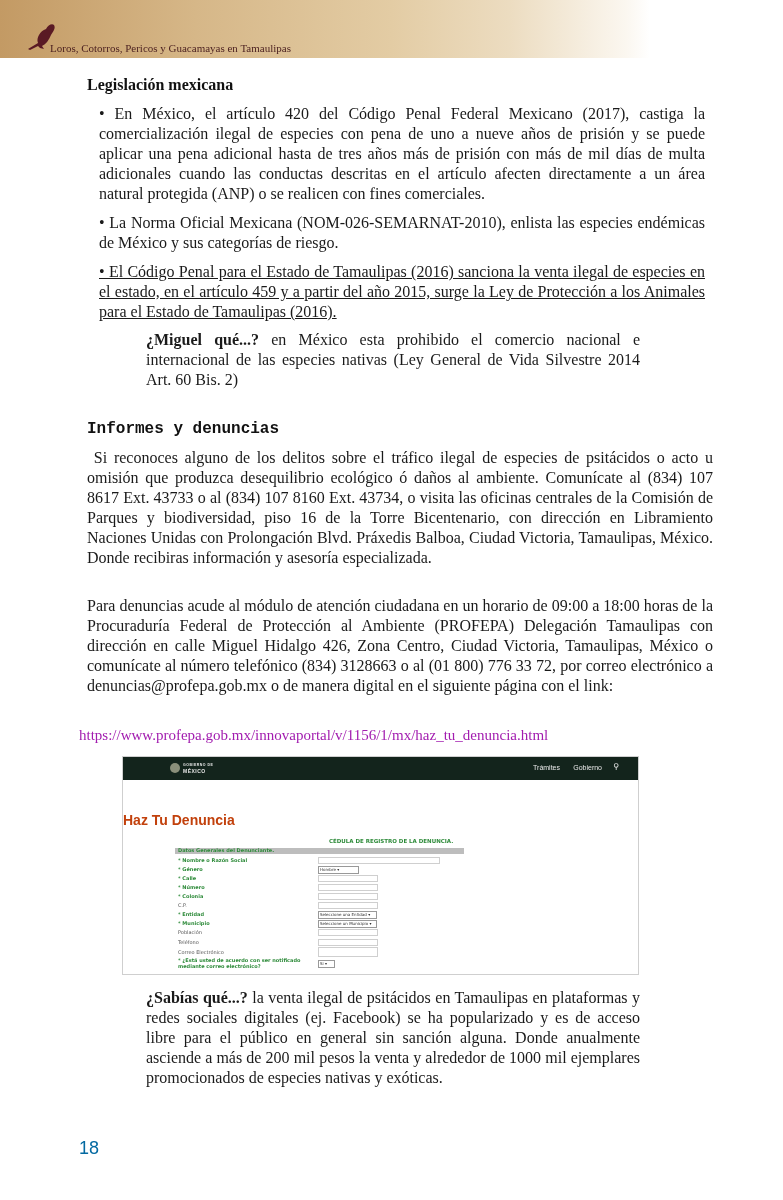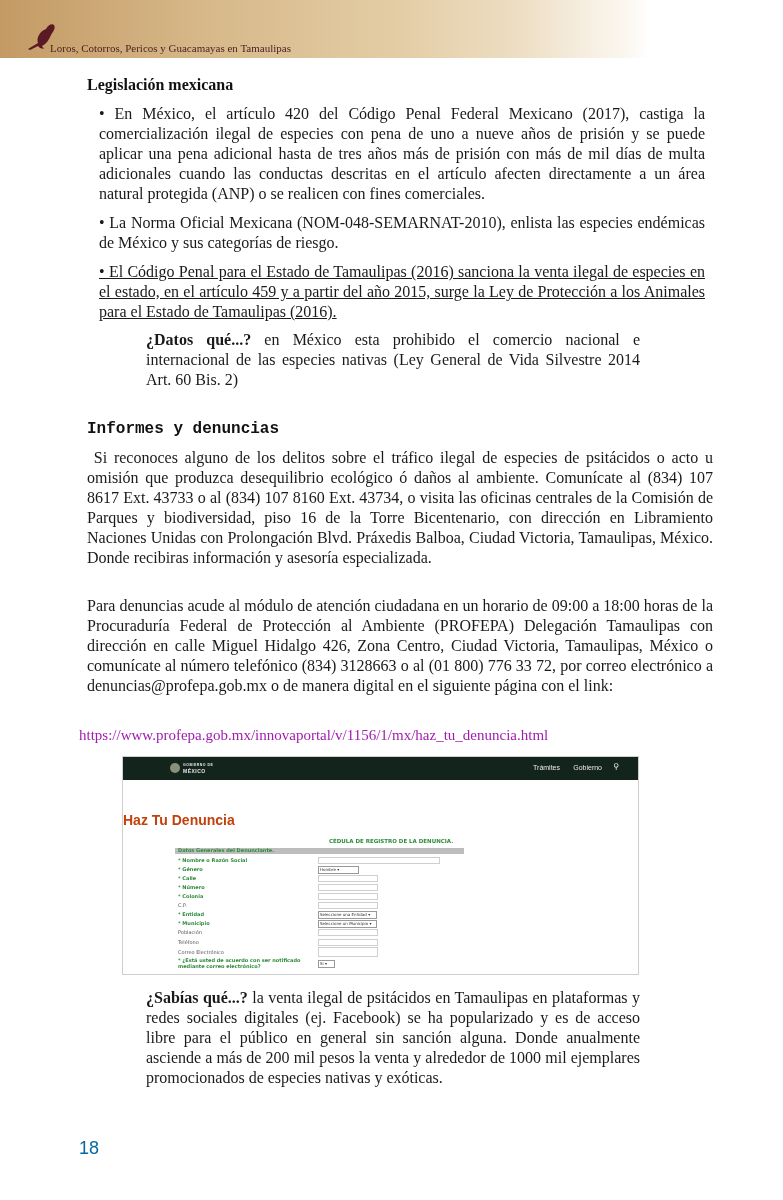--- a/index.html
+++ b/index.html
@@ -38,24 +38,24 @@
 <div class="header">
   <svg class="bird" viewBox="0 0 32 30">
     <path d="M2 27 L12 21 C10 16 14 9 20 7 C22 3 26 1 28 3 C30 6 27 10 25 13 C23 18 20 22 16 24 L18 27 L14 26 L12 24 L4 28 Z" fill="#5a1a24"></path>
   </svg>
   <span class="title">Loros, Cotorros, Pericos y Guacamayas en Tamaulipas</span>
 </div>
 
 <div class="content h" style="top:76px;">Legislación mexicana</div>
 
 <div class="bullet p" style="top:104px;">• En México, el artículo 420 del Código Penal Federal Mexicano (2017), castiga la comercialización ilegal de especies con pena de uno a nueve años de prisión y se puede aplicar una pena adicional hasta de tres años más de prisión con más de mil días de multa adicionales cuando las conductas descritas en el artículo afecten directamente a un área natural protegida (ANP) o se realicen con fines comerciales.</div>
-<div class="bullet p" style="top:213px;">• La Norma Oficial Mexicana (NOM-048-SEMARNAT-2010), enlista las especies endémicas de México y sus categorías de riesgo.</div>
+<div class="bullet p" style="top:213px;">• La Norma Oficial Mexicana (NOM-026-SEMARNAT-2010), enlista las especies endémicas de México y sus categorías de riesgo.</div>
 <div class="bullet p" style="top:262px;text-decoration:underline;">• El Código Penal para el Estado de Tamaulipas (2016) sanciona la venta ilegal de especies en el estado, en el artículo 459 y a partir del año 2015, surge la Ley de Protección a los Animales para el Estado de Tamaulipas (2016).</div>
 
-<div class="note" style="top:330px;"><b>¿Datos qué...?</b><span> en México esta prohibido el comercio nacional e internacional de las especies nativas (Ley General de Vida Silvestre 2014 Art. 60 Bis. 2)</span></div>
+<div class="note" style="top:330px;"><b>¿Miguel qué...?</b><span> en México esta prohibido el comercio nacional e internacional de las especies nativas (Ley General de Vida Silvestre 2014 Art. 60 Bis. 2)</span></div>
 
 <div class="content h" style="top:420px;font-family:Liberation Mono, monospace;">Informes y denuncias</div>
 <div class="content p" style="top:448px; white-space:pre-wrap;"> Si reconoces alguno de los delitos sobre el tráfico ilegal de especies de psitácidos o acto u omisión que produzca desequilibrio ecológico ó daños al ambiente. Comunícate al (834) 107 8617 Ext. 43733 o al (834) 107 8160 Ext. 43734, o visita las oficinas centrales de la Comisión de Parques y biodiversidad, piso 16 de la Torre Bicentenario, con dirección en Libramiento Naciones Unidas con Prolongación Blvd. Práxedis Balboa, Ciudad Victoria, Tamaulipas, México. Donde recibiras información y asesoría especializada.</div>
 <div class="content p" style="top:596px;">Para denuncias acude al módulo de atención ciudadana en un horario de 09:00 a 18:00 horas de la Procuraduría Federal de Protección al Ambiente (PROFEPA) Delegación Tamaulipas con dirección en calle Miguel Hidalgo 426, Zona Centro, Ciudad Victoria, Tamaulipas, México o comunícate al número telefónico (834) 3128663 o al (01 800) 776 33 72, por correo electrónico a denuncias@profepa.gob.mx o de manera digital en el siguiente página con el link:</div>
 
 <div class="url">https://www.profepa.gob.mx/innovaportal/v/1156/1/mx/haz_tu_denuncia.html</div>
 
 <div class="shot">
   <div class="nav">
     <div class="logo"></div>

